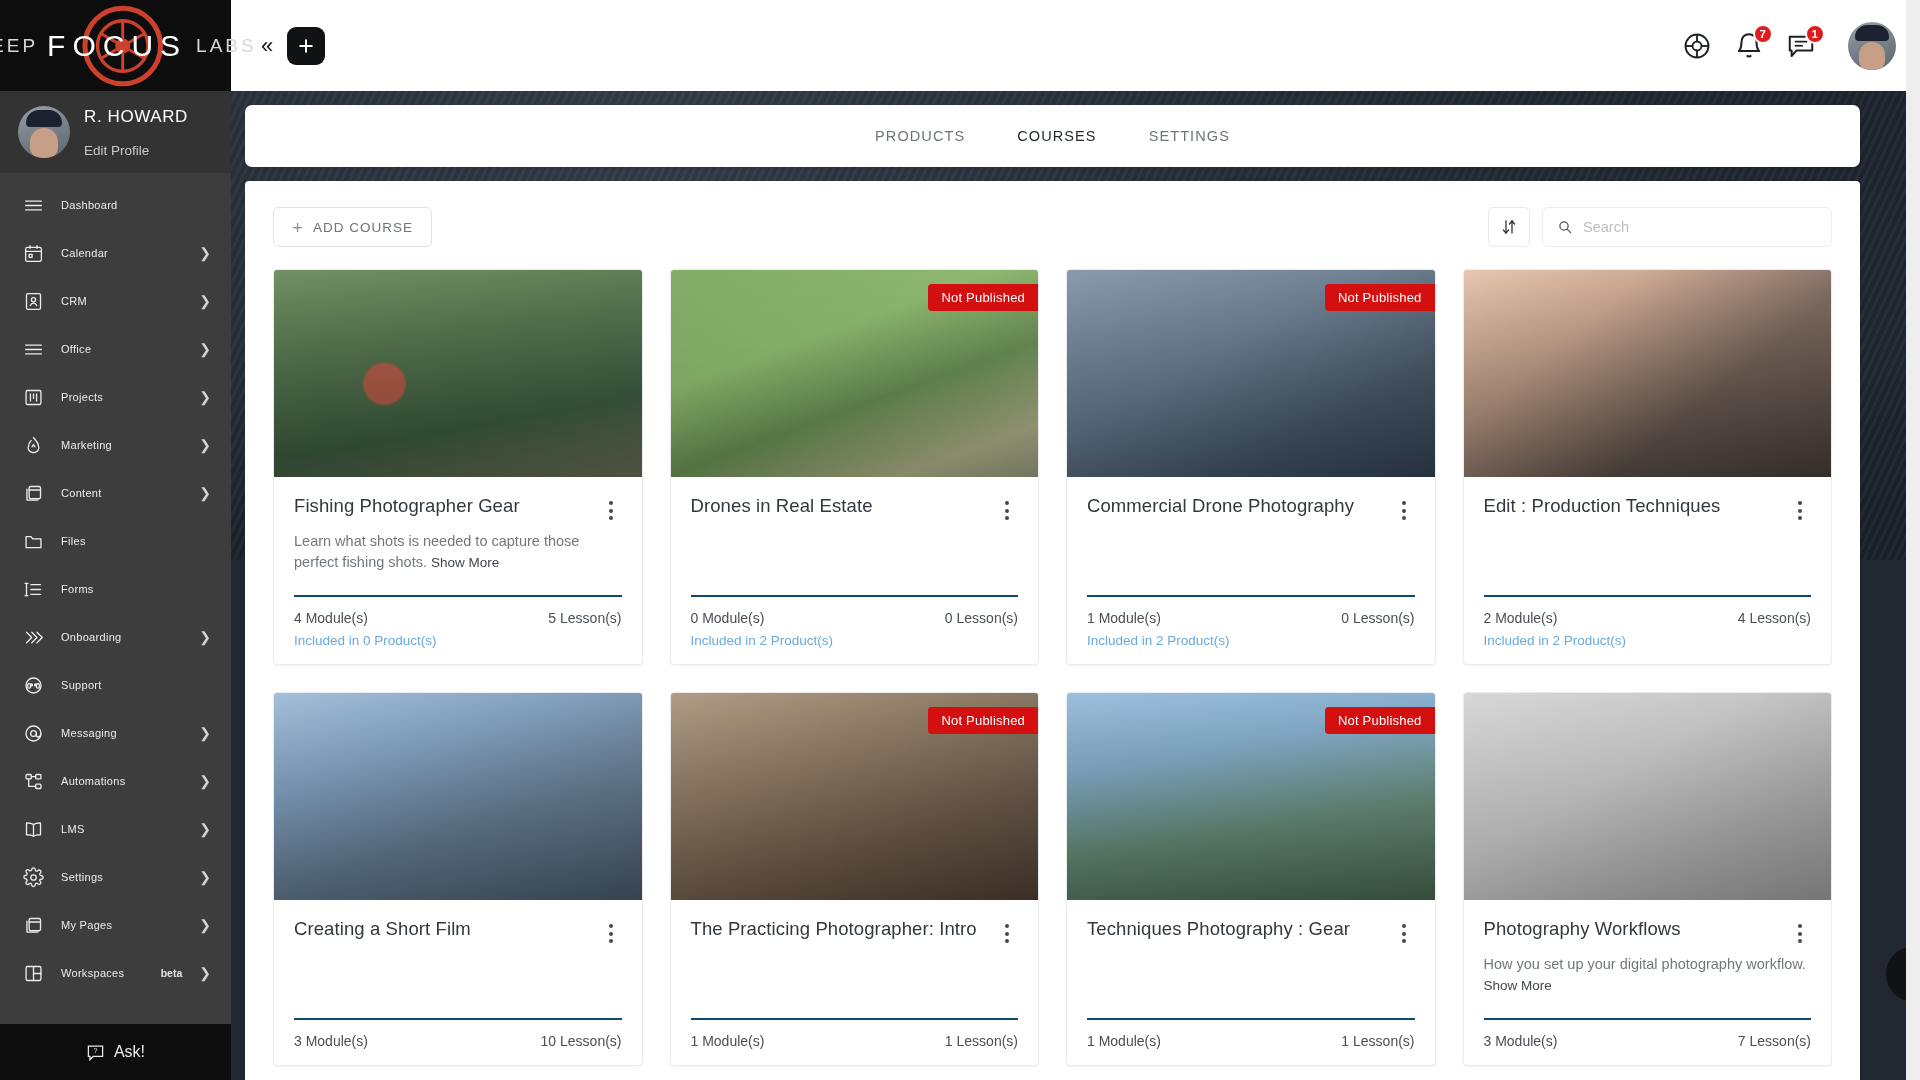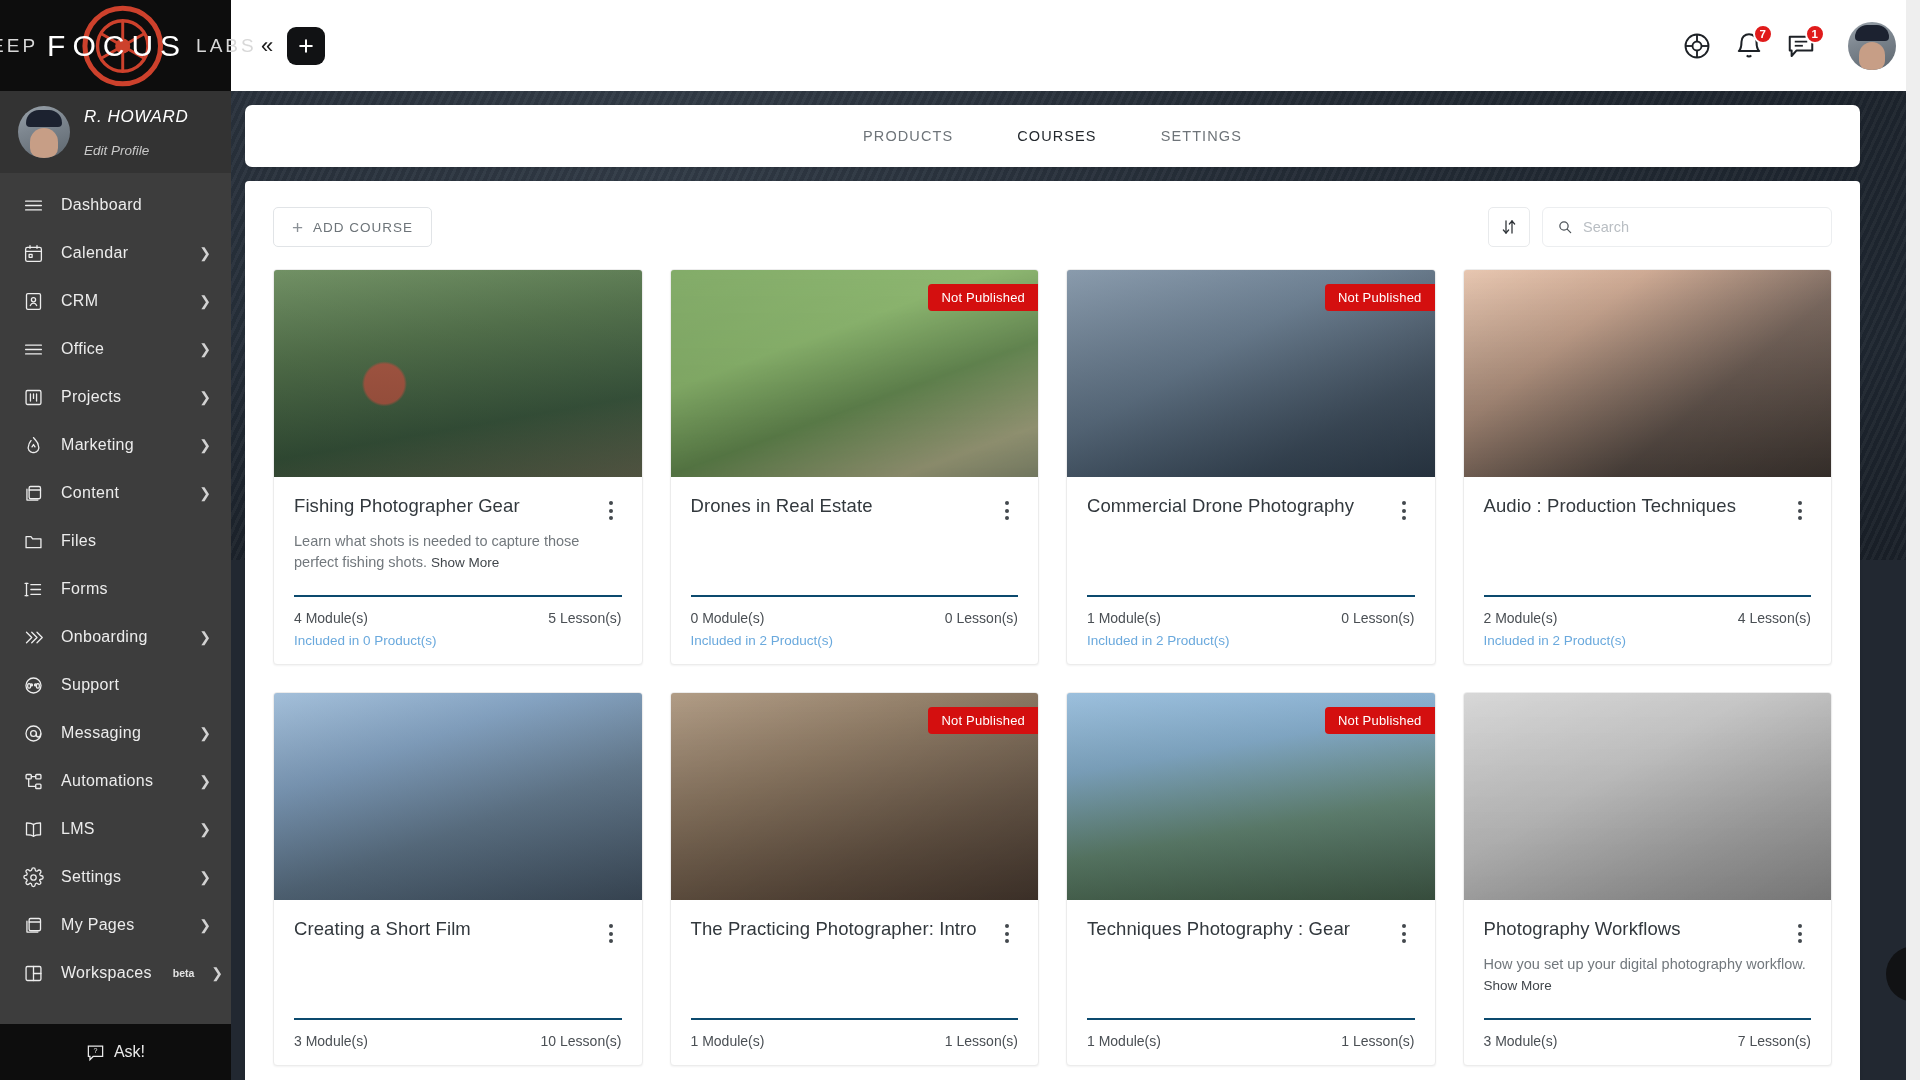--- a/index.html
+++ b/index.html
@@ -47,33 +47,33 @@
     position: relative; overflow: hidden; flex: 0 0 52px;
   }
   .avatar-sm::before {
     content:""; position:absolute; left:8px; top:4px; width:36px; height:17px;
     background:#1c2230; border-radius: 16px 16px 5px 5px;
   }
   .avatar-sm::after {
     content:""; position:absolute; left:12px; top:22px; width:28px; height:30px;
     background:#c79e86; border-radius: 14px 14px 10px 10px;
   }
-  .profile-meta { display: flex; flex-direction: column; gap: 16px; font-style: italic; }
+  .profile-meta { display: flex; flex-direction: column; gap: 16px; }
   .profile-name { color: #fff; font-size: 17px; letter-spacing: .6px; }
   .profile-edit { color: #c9c9c9; font-size: 13.5px; }
 
   .nav { flex: 1 1 auto; padding-top: 8px; overflow: hidden; }
   .nav-item {
     height: 48px; display: flex; align-items: center;
     padding: 0 20px 0 22px; gap: 17px; cursor: pointer;
     color: #ececec;
   }
   .nav-ico { width: 22px; height: 22px; flex: 0 0 22px; display:flex; align-items:center; justify-content:center; }
   .nav-ico svg { width: 21px; height: 21px; display:block; }
-  .nav-label { font-size: 16px; letter-spacing: .3px; flex: 1 1 auto; }
+  .nav-label { font-size: 11px; letter-spacing: .3px; flex: 1 1 auto; }
   .nav-beta { font-size: 10.5px; vertical-align: super; margin-left: 4px; color:#e3e3e3;font-weight:bold;}
   .nav-chev { color: #d2d2d2; font-size: 14px; line-height: 1; }
 
   .ask-bar {
     height: 56px; background: #0d0d0d;
     display: flex; align-items: center; justify-content: center; gap: 9px;
     color: #e9e9e9; font-size: 16px; cursor: pointer;
   }
 
   
@@ -131,21 +131,21 @@
   .avatar-top::after {
     content:""; position:absolute; left:11px; top:20px; width:26px; height:28px;
     background:#c79e86; border-radius: 13px 13px 9px 9px;
   }
 
   
   .content-wrap { position: relative; z-index: 5; padding: 14px 60px 0 14px; }
   .tabs-card {
     background: #fff; border-radius: 7px;
     height: 62px; display: flex; align-items: center; justify-content: center;
-    gap: 12px; box-shadow: 0 1px 3px rgba(0,0,0,.12);
+    gap: 0; box-shadow: 0 1px 3px rgba(0,0,0,.12);
   }
   .tab {
     font-size: 14.5px; letter-spacing: 1.1px; color: #6e7479;
     padding: 0 26px; cursor: pointer; line-height: 62px; height: 62px;
   }
   .tab.active { color: #24292e; }
 
   .panel {
     margin-top: 14px; background: #fff; border-radius: 4px;
     min-height: 900px; padding: 26px 28px 40px 28px;
@@ -623,21 +623,21 @@
                   <span>1 Module(s)</span>
                   <span>0 Lesson(s)</span>
                 </div>
                 <div class="foot-link">Included in 2 Product(s)</div>
               </div>
             </div>
             <div class="card">
               <div class="card-thumb t4"></div>
               <div class="card-body">
                 <div class="card-head">
-                  <div class="card-title">Audio : Production Techniques</div>
+                  <div class="card-title">Edit : Production Techniques</div>
                   <div class="kebab">
                     <i></i>
                     <i></i>
                     <i></i>
                   </div>
                 </div>
               </div>
               <div class="card-foot">
                 <div class="foot-row">
                   <span>2 Module(s)</span>

